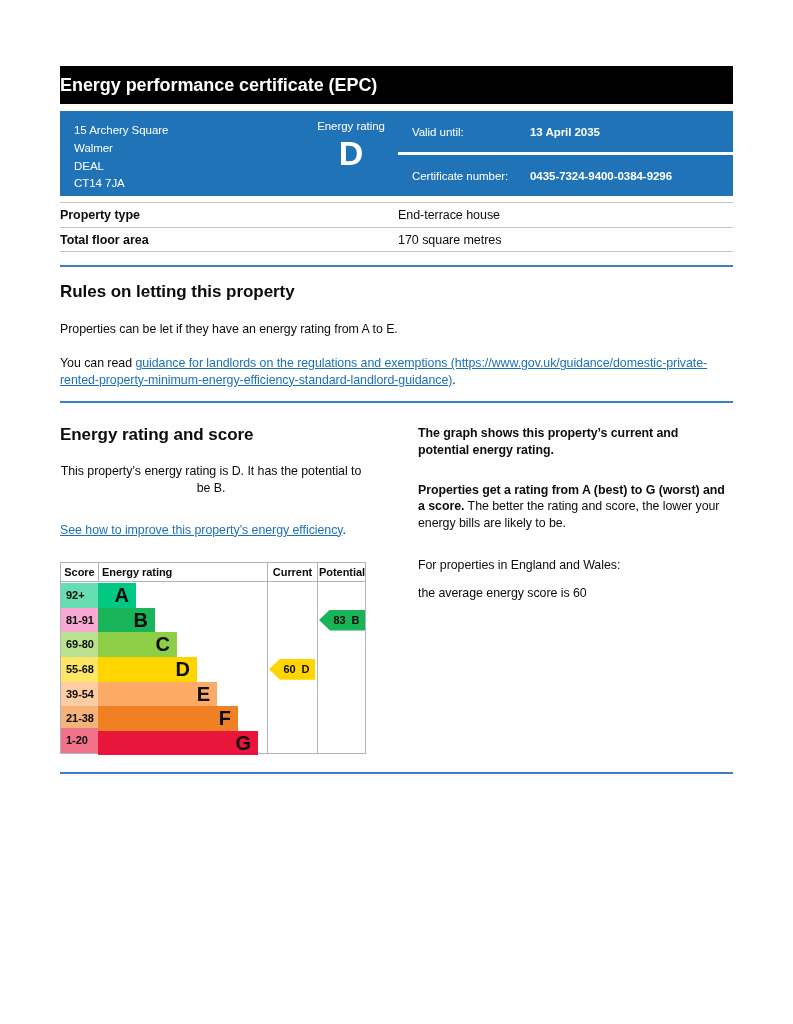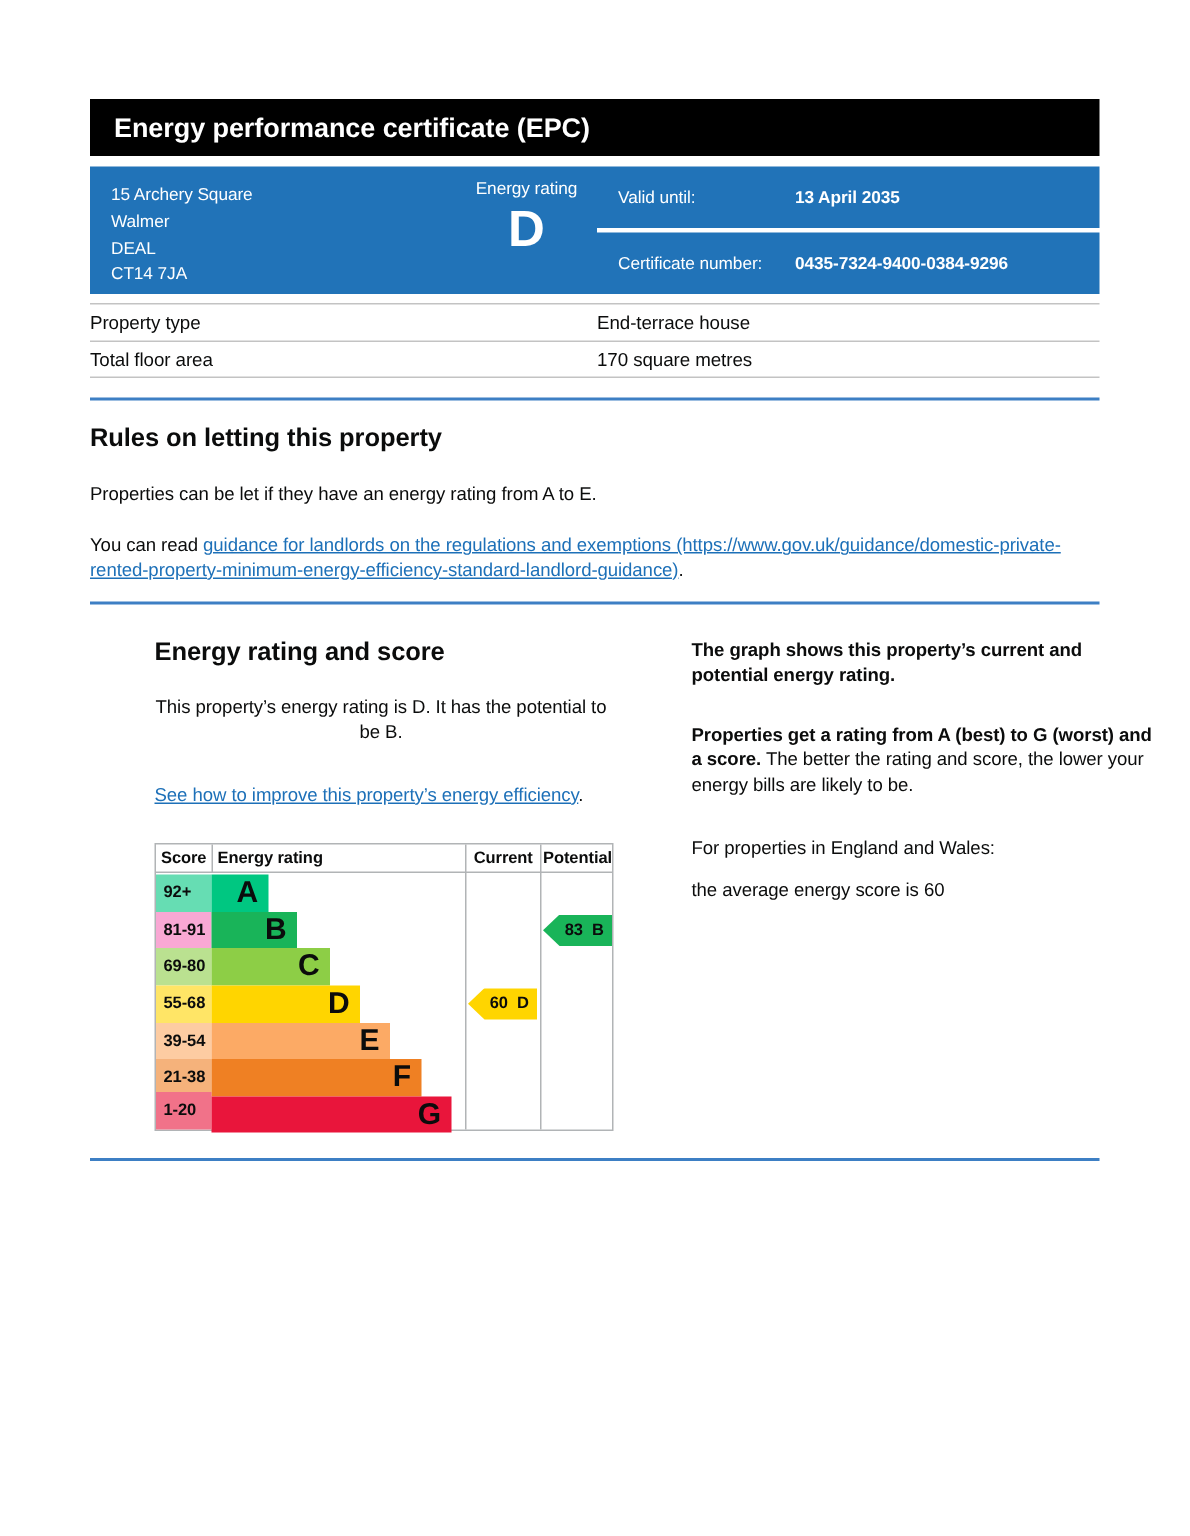--- a/index.html
+++ b/index.html
@@ -1,51 +1,51 @@
 <!DOCTYPE html>
 <html><head>
 <meta charset="utf-8">
 <style>
   * { box-sizing: border-box; }
   html,body { margin:0; padding:0; background:#fff; }
   body { width:793px; height:1024px; font-family:"Liberation Sans","DejaVu Sans",sans-serif; color:#0b0c0c; letter-spacing:-0.05px; }
   .page { position:relative; width:793px; height:1024px; padding:0 60px; overflow:hidden; }
 
-  .black-bar { margin-top:66px; height:38px; background:#000; color:#fff; display:flex; align-items:center; padding-left:16px; }
+  .black-bar { margin-top:66px; height:38px; background:#000; color:#fff; display:flex; align-items:center; }
   .black-bar h1 { margin:0; font-size:18px; font-weight:bold; }
 
   .summary-row { margin-top:7px; display:flex; gap:0; height:85px; }
   .blue { background:#2173b8; color:#fff; }
   .address-box { width:244px; padding:11px 14px; font-size:11.5px; line-height:1.55; }
   .rating-box { width:94px; text-align:center; padding-top:9px; }
   .rating-box .lbl { font-size:11.5px; display:block; }
   .rating-box .val { font-size:34px; font-weight:bold; display:block; margin-top:1px; line-height:1.2; }
   .meta-col { flex:1; display:flex; flex-direction:column; gap:3px; }
   .meta-box { flex:1; display:flex; align-items:center; padding-left:14px; font-size:11.5px; }
   .meta-label { width:118px; }
   .meta-value { font-weight:bold; }
 
   .prop-table { margin-top:6px; font-size:12.5px; }
   .prop-row { display:flex; height:25px; align-items:center; border-top:1px solid #c3c3c3; }
   .prop-row:last-child { border-bottom:1px solid #c3c3c3; }
-  .prop-label { width:338px; }
+  .prop-label { width:338px;font-weight:bold; }
   .prop-value { flex:1; }
 
   .blue-rule { border:none; border-top:2px solid #3d7fc4; margin:13px 0 0 0; }
 
   h2 { font-size:17px; font-weight:bold; margin:0; }
   p { margin:0; font-size:12.4px; line-height:1.32; }
   a { color:#1d70b8; text-decoration:underline; cursor:pointer; }
 
   .rules h2 { margin-top:15px; }
   .rules .p1 { margin-top:19px; }
   .rules .p2 { margin-top:18px; width:660px; }
 
   .two-col { margin-top:22px; display:flex; gap:52px; }
-  .col-left { width:310px;margin-left:43px; }
+  .col-left { width:310px; }
   .col-left .p1 { margin-top:18px; width:302px;text-align:center; }
   .col-left .p-link { margin-top:26px; width:302px; }
   .col-right { flex:1; }
   .col-right .p1 { width:312px;font-weight:bold; }
   .col-right .p2 { margin-top:24px; width:316px; }
   .col-right .p3 { margin-top:26px; }
   .col-right .avg { margin-top:13px; }
   .col-right .avg span { display:block; font-size:12.4px; line-height:1.25; }
 
   

